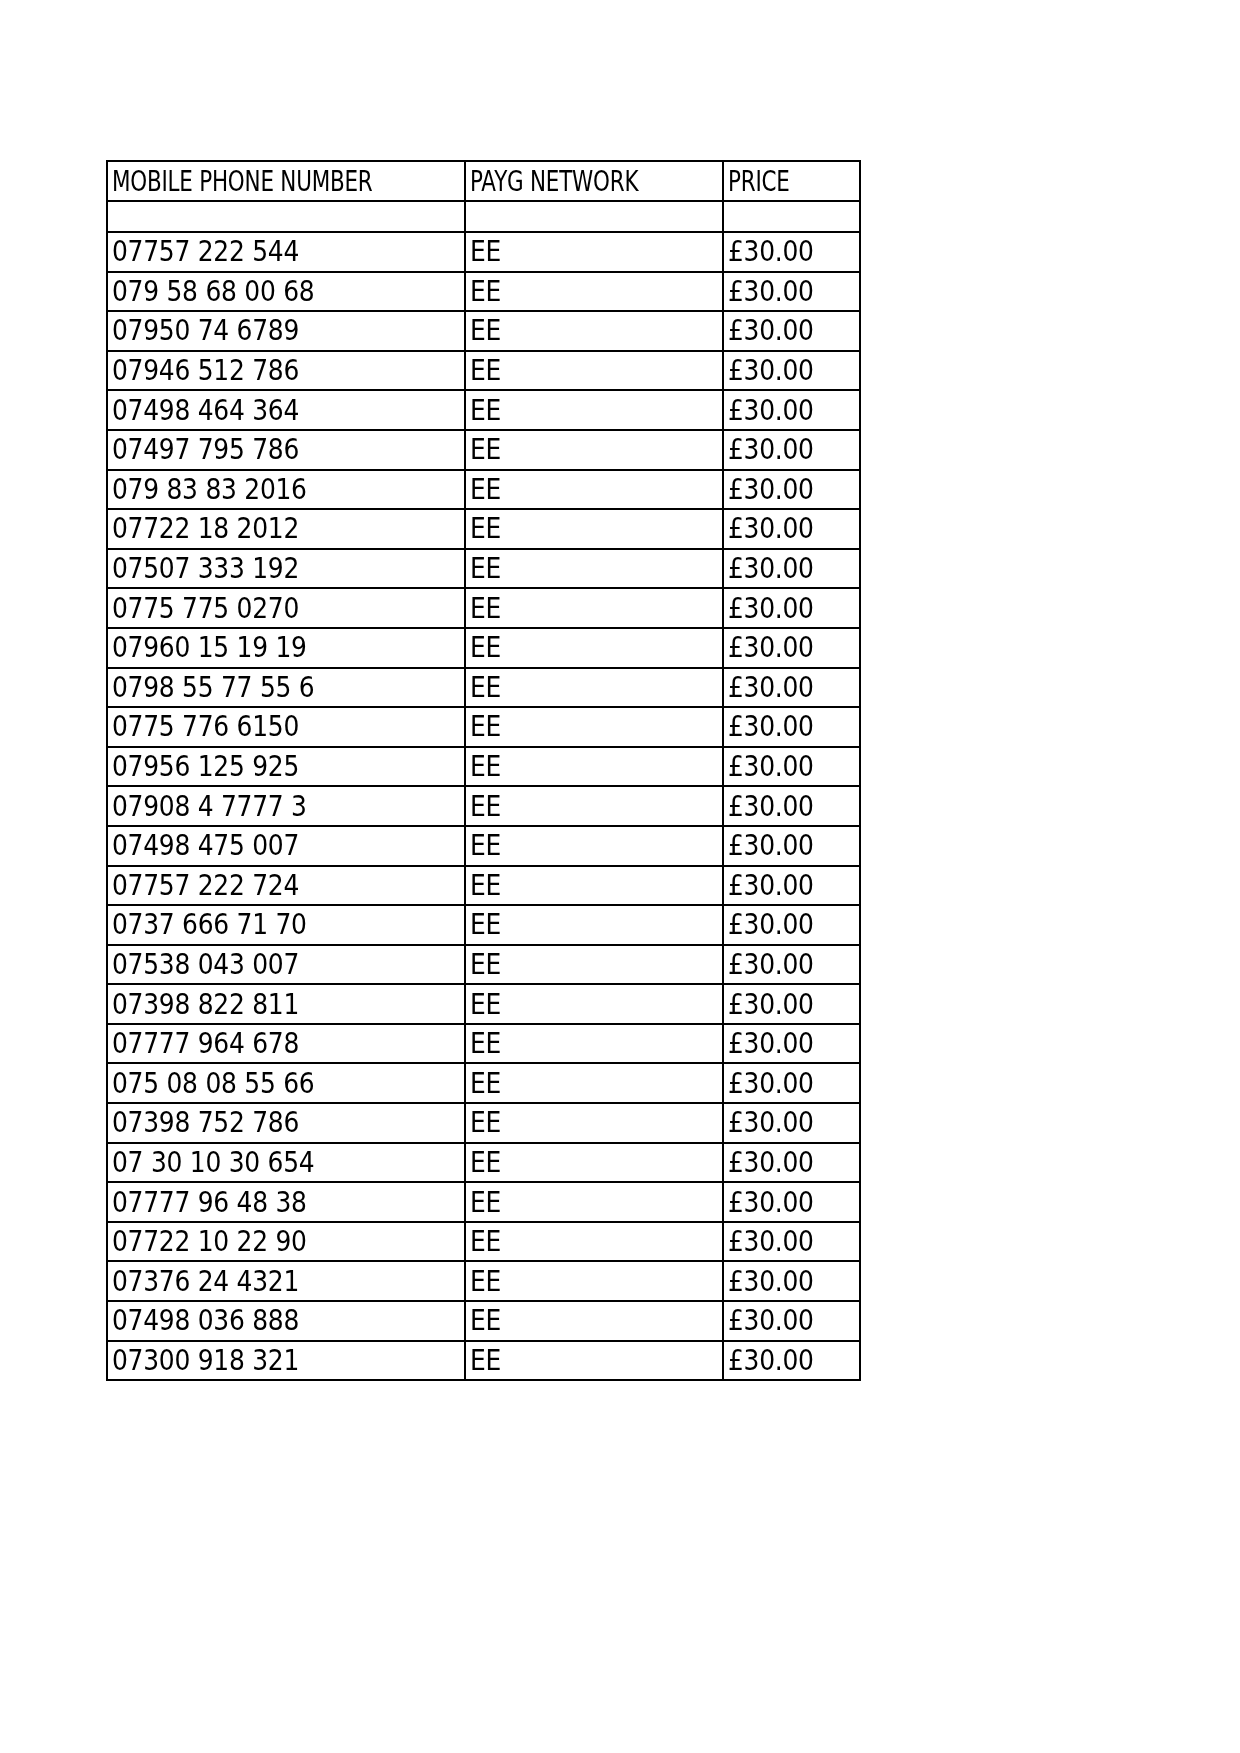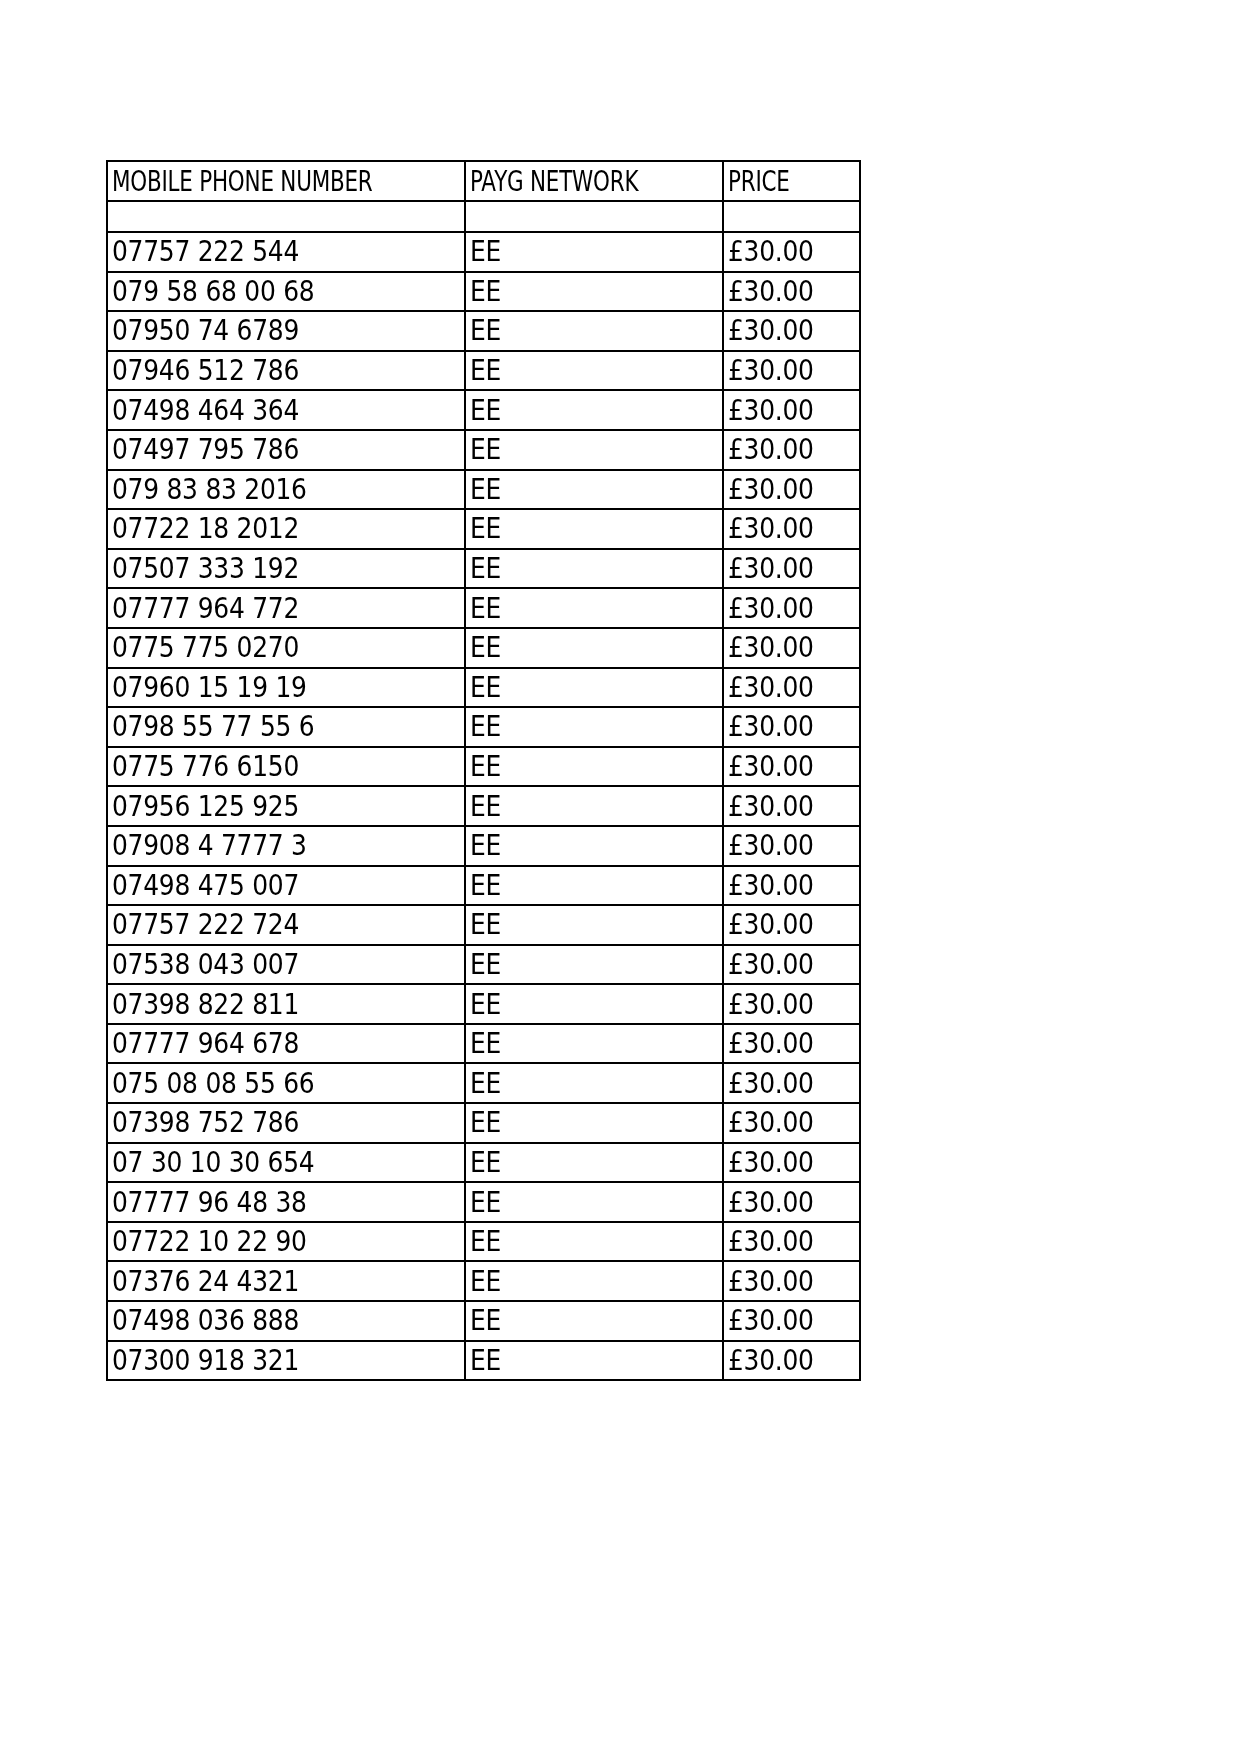--- a/index.html
+++ b/index.html
@@ -112,25 +112,20 @@
         <td><span class="txt">07722 18 2012</span></td>
         <td><span class="txt">EE</span></td>
         <td><span class="txt">£30.00</span></td>
       </tr>
       <tr class="row">
         <td><span class="txt">07507 333 192</span></td>
         <td><span class="txt">EE</span></td>
         <td><span class="txt">£30.00</span></td>
       </tr>
       <tr class="row">
-        <td><span class="txt">07777 964 772</span></td>
-        <td><span class="txt">EE</span></td>
-        <td><span class="txt">£30.00</span></td>
-      </tr>
-      <tr class="row">
         <td><span class="txt">0775 775 0270</span></td>
         <td><span class="txt">EE</span></td>
         <td><span class="txt">£30.00</span></td>
       </tr>
       <tr class="row">
         <td><span class="txt">07960 15 19 19</span></td>
         <td><span class="txt">EE</span></td>
         <td><span class="txt">£30.00</span></td>
       </tr>
       <tr class="row">
@@ -153,20 +148,25 @@
         <td><span class="txt">EE</span></td>
         <td><span class="txt">£30.00</span></td>
       </tr>
       <tr class="row">
         <td><span class="txt">07498 475 007</span></td>
         <td><span class="txt">EE</span></td>
         <td><span class="txt">£30.00</span></td>
       </tr>
       <tr class="row">
         <td><span class="txt">07757 222 724</span></td>
+        <td><span class="txt">EE</span></td>
+        <td><span class="txt">£30.00</span></td>
+      </tr>
+      <tr class="row">
+        <td><span class="txt">0737 666 71 70</span></td>
         <td><span class="txt">EE</span></td>
         <td><span class="txt">£30.00</span></td>
       </tr>
       <tr class="row">
         <td><span class="txt">07538 043 007</span></td>
         <td><span class="txt">EE</span></td>
         <td><span class="txt">£30.00</span></td>
       </tr>
       <tr class="row">
         <td><span class="txt">07398 822 811</span></td>

